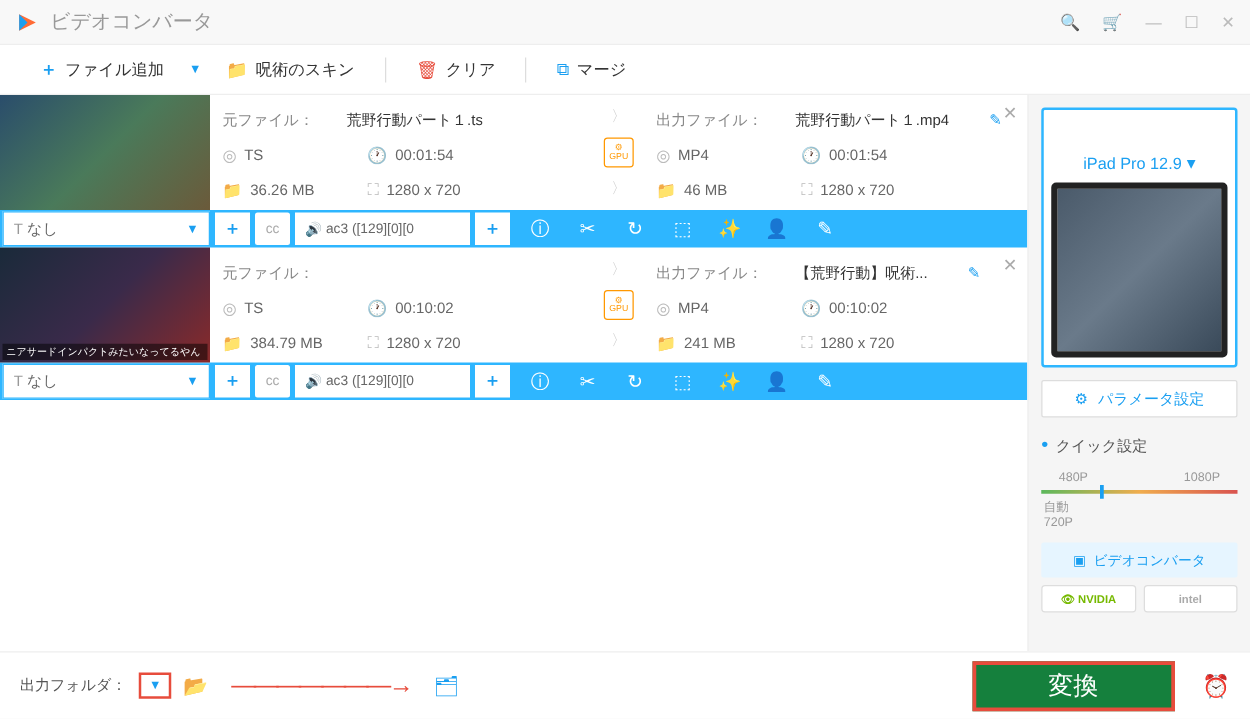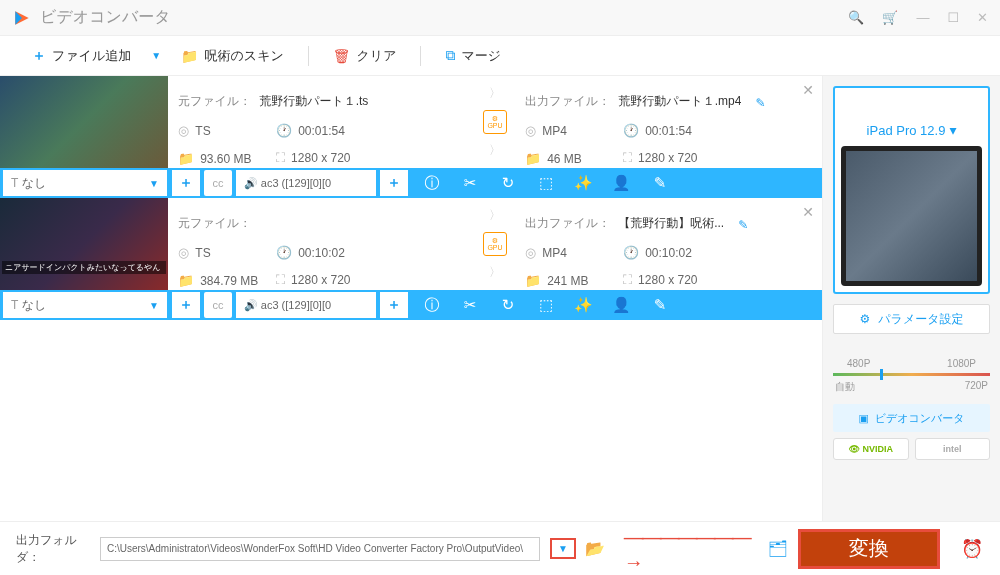--- a/index.html
+++ b/index.html
@@ -19,23 +19,23 @@
 .tb-sep { width: 1px; height: 20px; background: #ddd; margin: 0 8px; }
 .dropdown-arrow { color: #1a9ff1; font-size: 10px; margin: 0 4px; }
 .main { display: flex; height: 445px; }
 .left { flex: 1; background: #fff; overflow: hidden; }
 .right { width: 178px; background: #f5f5f5; padding: 10px; border-left: 1px solid #eee; }
 .item { display: flex; flex-direction: column; }
 .item-top { display: flex; height: 92px; position: relative; }
 .thumb { width: 168px; height: 92px; background: #234; position: relative; }
 .thumb1 { background: linear-gradient(135deg, #2a4d6b 0%, #4a7a5a 50%, #6b5a3a 100%); }
 .thumb2 { background: linear-gradient(135deg, #1a2a3a 0%, #3a2a4a 50%, #8a2a2a 100%); position:relative; }
-.thumb2-txt { position:absolute; bottom:16px; left:2px; right:2px; font-size:8px; color:#fff; background:rgba(0,0,0,0.5); padding:1px 3px; }
+.thumb2-txt { position:absolute; bottom:2px; left:2px; right:2px; font-size:8px; color:#fff; background:rgba(0,0,0,0.5); padding:1px 3px; }
 .info-col { flex: 1; padding: 6px 10px; font-size: 12px; color: #666; }
-.info-row { display: flex; align-items: flex-end; height: 28px; gap: 8px; }
+.info-row { display: flex; align-items: center; height: 28px; gap: 26px; }
 .info-label { color: #888; }
 .info-name { color: #333; overflow: hidden; text-overflow: ellipsis; white-space: nowrap; max-width: 200px; }
 .stat { display: flex; align-items: center; gap: 6px; min-width: 90px; }
 .stat .sico { color: #bbb; font-size: 13px; }
 .divider-v { width: 40px; display: flex; flex-direction: column; align-items: center; justify-content: center; gap: 8px; }
 .divider-v .arrow { color: #ccc; font-size: 12px; }
 .gpu-badge { width: 24px; height: 24px; border: 1px solid #ff9800; border-radius: 3px; display: flex; flex-direction: column; align-items: center; justify-content: center; color: #ff9800; font-size: 7px; line-height: 1; }
 .close-x { position: absolute; top: 6px; right: 8px; color: #aaa; cursor: pointer; font-size: 14px; }
 .edit-pen { color: #1a9ff1; cursor: pointer; margin-left: 6px; font-size: 12px; }
 .action-bar { height: 30px; background: #2eb6ff; display: flex; align-items: center; }
@@ -49,36 +49,36 @@
 .tool-icons .ti { width: 36px; height: 30px; display: flex; align-items: center; justify-content: center; color: #fff; font-size: 15px; cursor: pointer; }
 .right .sec-title { font-size: 12px; color: #555; margin-bottom: 8px; }
 .format-box { background: #fff; border: 2px solid #2eb6ff; border-radius: 3px; padding: 6px; cursor: pointer; }
 .format-name { text-align: center; color: #1a9ff1; font-size: 13px; padding: 4px 0; margin-top: 24px; }
 .format-img { width: 100%; height: 140px; background: linear-gradient(135deg, #4a5a6a 0%, #6a7a8a 50%, #3a4a5a 100%); border: 5px solid #222; border-radius: 4px; margin-top: 4px; }
 .format-dd { color: #1a9ff1; font-size: 14px; margin-left: 4px; }
 .param-btn { margin-top: 10px; height: 30px; background: #fff; border: 1px solid #ddd; display: flex; align-items: center; justify-content: center; gap: 8px; font-size: 12px; color: #1a9ff1; cursor: pointer; border-radius: 2px; }
 .quick-sec { margin-top: 14px; }
 .quick-title { font-size: 12px; color: #555; display: flex; align-items: center; gap: 6px; }
 .quick-title::before { content: "•"; color: #1a9ff1; font-size: 16px; }
-.quality-labels { display: flex; justify-content: space-between; font-size: 10px; color: #999; margin-top: 24px; padding: 0 14px; }
+.quality-labels { display: flex; justify-content: space-between; font-size: 10px; color: #999; margin-top: 11px; padding: 0 14px; }
 .slider-track { height: 3px; background: linear-gradient(90deg, #5cb85c 0%, #f0ad4e 50%, #d9534f 100%); margin: 4px 0; position: relative; }
 .slider-thumb { position: absolute; left: 30%; top: -4px; width: 3px; height: 11px; background: #1a9ff1; }
-.quality-labels2 { display: flex; justify-content: space-between; font-size: 10px; color: #999; padding: 0 2px; }
+.quality-labels2 { display: flex; justify-content: center; font-size: 10px; color: #999; padding: 0 2px; flex-direction: column; }
 .gpu-btn { margin-top: 10px; height: 28px; background: #e6f5ff; display: flex; align-items: center; justify-content: center; gap: 6px; font-size: 11px; color: #1a9ff1; cursor: pointer; border-radius: 2px; }
 .gpu-badges { display: flex; gap: 6px; margin-top: 6px; }
 .gpu-b { flex: 1; height: 22px; background: #fff; border: 1px solid #ddd; border-radius: 3px; display: flex; align-items: center; justify-content: center; font-size: 9px; font-weight: bold; }
 .nvidia { color: #76b900; }
 .intel { color: #aaa; }
 .footer { height: 54px; background: #fff; border-top: 1px solid #eee; display: flex; align-items: center; padding: 0 16px; gap: 10px; position: relative; }
 .footer-label { font-size: 12px; color: #555; }
 .path-input { flex: 0 0 440px; height: 24px; border: 1px solid #ccc; font-size: 10px; padding: 0 6px; color: #666; }
 .path-dd { color: #1a9ff1; font-size: 10px; border: 2px solid #e74c3c; padding: 3px 6px; }
 .footer-ico { color: #1a9ff1; font-size: 16px; cursor: pointer; }
 .red-arrow { color: #e74c3c; font-size: 20px; letter-spacing: -2px; margin: 0 8px; }
-.convert-btn { width: 162px; height: 40px; background: #c2410c; color: #fff; font-size: 20px; display: flex; align-items: center; justify-content: center; cursor: pointer; border: 3px solid #e74c3c; margin-left: auto; font-family: Liberation Serif, serif; }
+.convert-btn { width: 162px; height: 40px; background: #15803d; color: #fff; font-size: 20px; display: flex; align-items: center; justify-content: center; cursor: pointer; border: 3px solid #e74c3c; margin-left: auto; font-family: Liberation Serif, serif; }
 .alarm-ico { color: #1a9ff1; font-size: 18px; margin-left: 12px; cursor: pointer; }
 svg { display: block; }
 </style>
 </head>
 <body>
 
 <div class="titlebar">
   <svg class="logo" viewBox="0 0 24 24">
       <path fill="#ff6b35" d="M4 4 L20 12 L4 20 Z"></path>
       <path fill="#1a9ff1" d="M4 4 L12 12 L4 20 Z"></path>
@@ -132,21 +132,21 @@
                 <span>TS</span>
               </div>
             <div class="stat">
                 <span class="sico">🕐</span>
                 <span>00:01:54</span>
               </div>
           </div>
           <div class="info-row">
             <div class="stat">
                 <span class="sico">📁</span>
-                <span>93.60 MB</span>
+                <span>36.26 MB</span>
               </div>
             <div class="stat">
                 <span class="sico">⛶</span>
                 <span>1280 x 720</span>
               </div>
           </div>
         </div>
         <div class="divider-v">
             <span class="arrow">〉</span>
             <div class="gpu-badge">
@@ -296,20 +296,21 @@
   <div class="right">
     <div class="format-box">
       <div class="format-name"><span>iPad Pro 12.9</span><span class="format-dd">▾</span></div>
       <div class="format-img"></div>
     </div>
     <div class="param-btn">
         <span style="color:#1a9ff1">⚙</span>
         <span>パラメータ設定</span>
       </div>
     <div class="quick-sec">
+      <div class="quick-title">クイック設定</div>
       <div class="quality-labels">
           <span>480P</span>
           <span>1080P</span>
         </div>
       <div class="slider-track">
           <div class="slider-thumb"></div>
         </div>
       <div class="quality-labels2">
           <span>自動</span>
           <span>720P</span>
@@ -323,20 +324,19 @@
       <div class="gpu-b nvidia"><span>👁</span>&nbsp;<span>NVIDIA</span></div>
       <div class="gpu-b intel">
           <span>intel</span>
         </div>
     </div>
   </div>
 </div>
 
 <div class="footer">
   <span class="footer-label">出力フォルダ：</span>
-  <input class="path-input" value="C:\Users\Administrator\Videos\WonderFox Soft\HD Video Converter Factory Pro\OutputVideo\" style="">
   <span class="path-dd">▼</span>
   <span class="footer-ico">📂</span>
   <span class="red-arrow">———————→</span>
   <span class="footer-ico">🗂</span>
   <div class="convert-btn">変換</div>
   <span class="alarm-ico">⏰</span>
 </div>
 
 </body></html>

